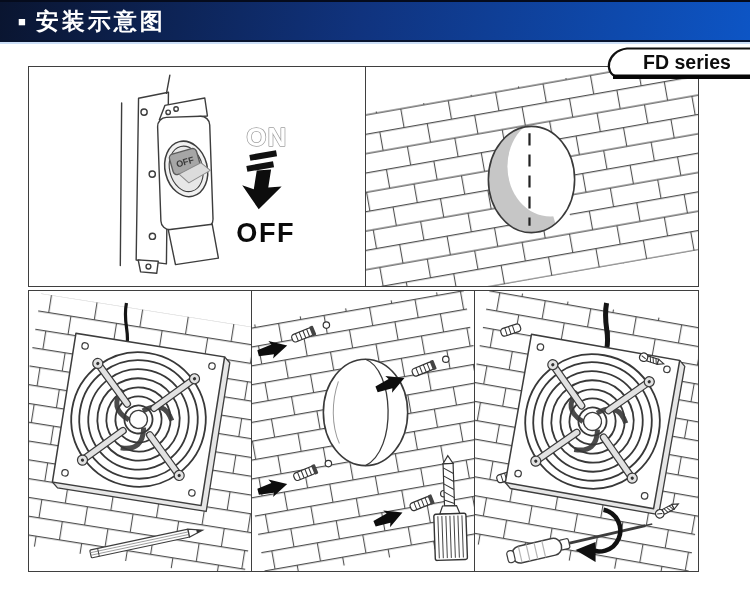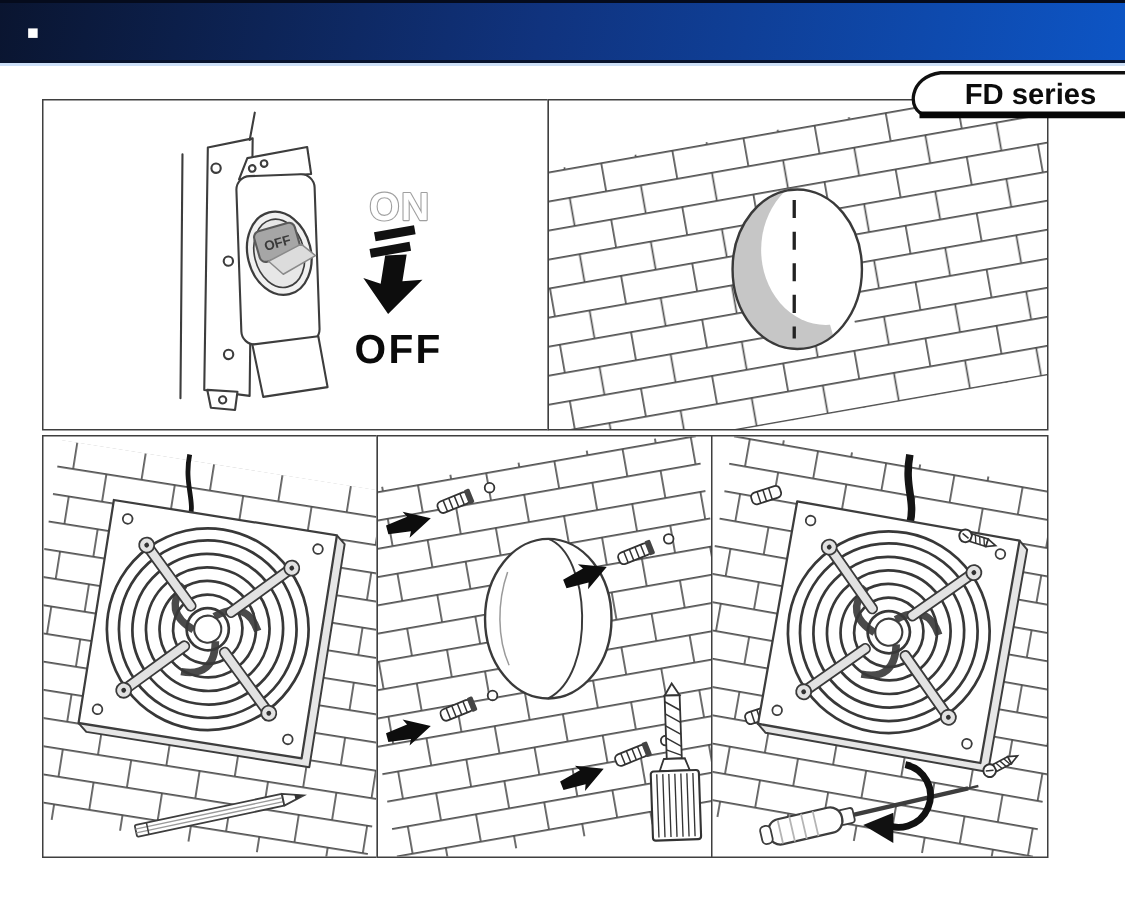--- a/index.html
+++ b/index.html
@@ -25,20 +25,21 @@
   #tab{position:absolute;left:605px;top:45px;width:145px;height:34px;z-index:6;}
   text{font-family:"Liberation Sans","DejaVu Sans",sans-serif;}
 </style>
 </head>
 <body>
 
 <div id="stage">
 
   <div id="hdr">
     <span class="bullet">■</span>
+    <span class="ttl">安装示意图</span>
   </div>
 
   <div class="panel" id="p1">
     <svg viewBox="0 0 335 218">
       <g stroke-linejoin="round" stroke-linecap="round">
         <g transform="rotate(-2 140 110)" fill="#fff" stroke="#3d3d3d" stroke-width="1.4">
           <path d="M95,34 L88,196" fill="none"></path>
           <polygon points="112,30 142,25 134,196 104,191"></polygon>
           <path d="M140,26 L144,8" fill="none"></path>
           <circle cx="117" cy="44" r="3.1"></circle>

